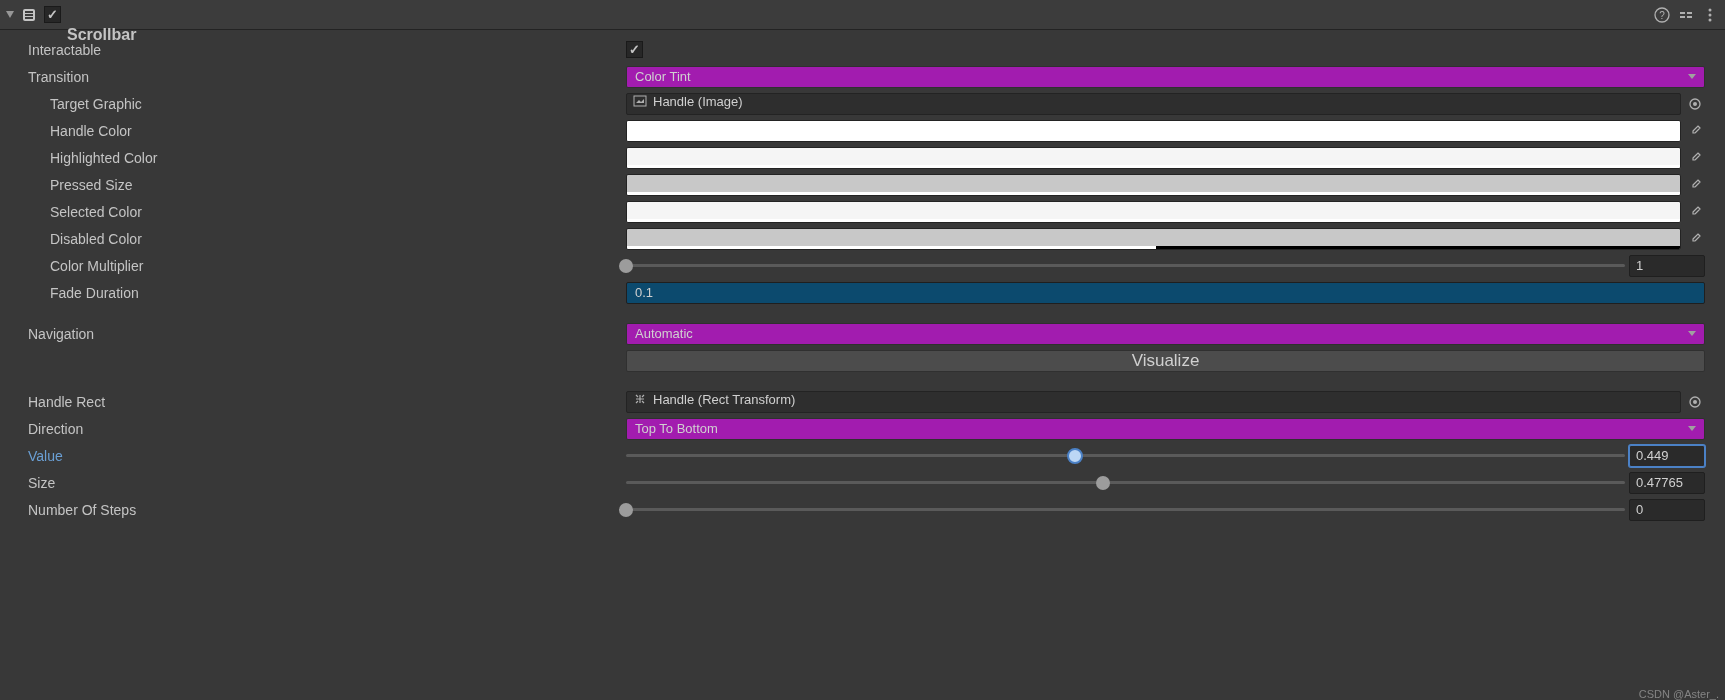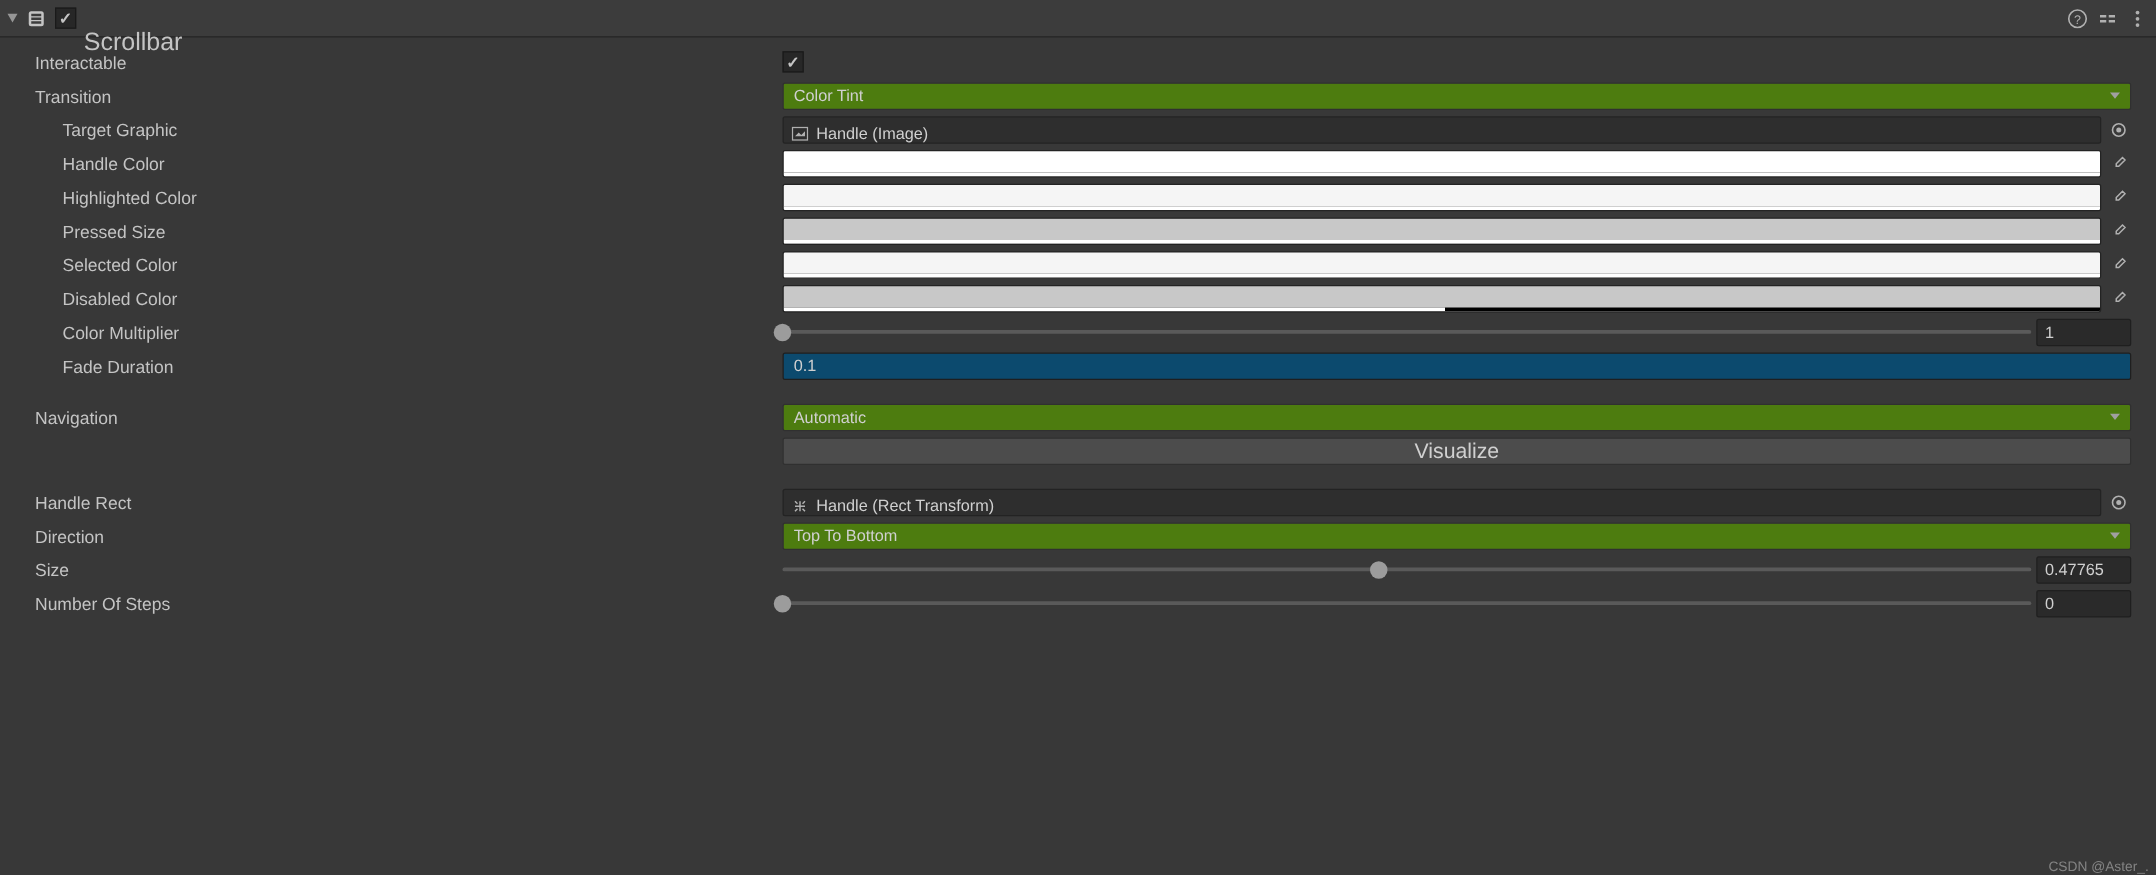--- a/index.html
+++ b/index.html
@@ -7,36 +7,36 @@
 
 .header {
   display: flex; align-items: center; height: 30px;
   background: #3c3c3c; border-bottom: 1px solid #232323;
   padding: 0 6px; gap: 6px;
 }
 .foldout { width: 0; height: 0; border-left: 4px solid transparent; border-right: 4px solid transparent; border-top: 7px solid #969696; transform: rotate(0deg); }
 .comp-icon { width: 18px; height: 18px; display: flex; align-items: center; justify-content: center; color: #c4c4c4; }
 .checkbox { width: 17px; height: 17px; background: #272727; border: 1px solid #1a1a1a; display: flex; align-items: center; justify-content: center; color: #c4c4c4; }
 .checkbox.checked::after { content: "✓"; font-size: 13px; font-weight: bold; }
-.header-title { font-weight: normal; font-size: 20px; margin-top: 40px; }
+.header-title { font-weight: bold; font-size: 16px; margin-top: 40px; }
 .spacer { flex: 1; }
 .header-icon { width: 18px; height: 18px; color: #b0b0b0; display: flex; align-items: center; justify-content: center; }
 
 .body-rows { padding-top: 6px; }
 .row { display: flex; align-items: center; height: 27px; padding-left: 28px; padding-right: 20px; gap: 4px; }
 .row.spacer-row { height: 14px; }
 .label { width: 594px; flex-shrink: 0; font-size: 14px; color: #c4c4c4; }
 .label.indent1 { padding-left: 22px; width: 594px; }
 .label.focused { color: #6a9fd4; }
 .field { flex: 1; display: flex; align-items: center; gap: 4px; }
 
-.dropdown { flex: 1; height: 22px; background: #4d7c0f; border: 1px solid #303030; display: flex; align-items: center; padding: 0 8px; color: #d0d0d0; font-size: 13px; position: relative; border-radius: 2px; }
+.dropdown { flex: 1; height: 22px; background: #a21caf; border: 1px solid #303030; display: flex; align-items: center; padding: 0 8px; color: #d0d0d0; font-size: 13px; position: relative; border-radius: 2px; }
 .dropdown-caret { position: absolute; right: 8px; width: 0; height: 0; border-left: 4px solid transparent; border-right: 4px solid transparent; border-top: 5px solid #a0a0a0; }
 
-.objref { flex: 1; height: 22px; background: #2e2e2e; border: 1px solid #232323; display: flex; align-items: flex-end; padding: 0 6px; color: #d0d0d0; font-size: 13px; gap: 6px; border-radius: 2px; }
+.objref { flex: 1; height: 22px; background: #2e2e2e; border: 1px solid #232323; display: flex; align-items: flex-start; padding: 0 6px; color: #d0d0d0; font-size: 13px; gap: 6px; border-radius: 2px; }
 .objref-picker { width: 20px; height: 20px; display: flex; align-items: center; justify-content: center; color: #b0b0b0; }
 
 .color-field { flex: 1; height: 22px; border: 1px solid #232323; border-radius: 2px; position: relative; overflow: hidden; }
 .color-field .alpha-bar { position: absolute; bottom: 0; left: 0; height: 3px; background: #fff; }
 .color-field .alpha-bg { position: absolute; bottom: 0; left: 0; right: 0; height: 3px; background: #000; }
 .eyedropper { width: 20px; height: 20px; display: flex; align-items: center; justify-content: center; color: #b0b0b0; }
 
 .slider { flex: 1; display: flex; align-items: center; height: 22px; position: relative; }
 .slider-track { flex: 1; height: 3px; background: #5a5a5a; position: relative; border-radius: 2px; }
 .slider-knob { position: absolute; top: 50%; transform: translate(-50%, -50%); width: 14px; height: 14px; border-radius: 50%; background: #9c9c9c; }
@@ -261,20 +261,31 @@
   <div class="row">
     <div class="label">Direction</div>
     <div class="field">
       <div class="dropdown">
         <span>Top To Bottom</span>
         <div class="dropdown-caret"></div>
       </div>
     </div>
   </div>
 
+  <div class="row">
+    <div class="label focused">Value</div>
+    <div class="field">
+      <div class="slider">
+        <div class="slider-track">
+            <div class="slider-knob focused" style="left:44.9%"></div>
+          </div>
+      </div>
+      <div class="number-box focused">0.449</div>
+    </div>
+  </div>
 
   <div class="row">
     <div class="label">Size</div>
     <div class="field">
       <div class="slider">
         <div class="slider-track">
             <div class="slider-knob" style="left:47.765%"></div>
           </div>
       </div>
       <div class="number-box" style="overflow:hidden">0.47765</div>

